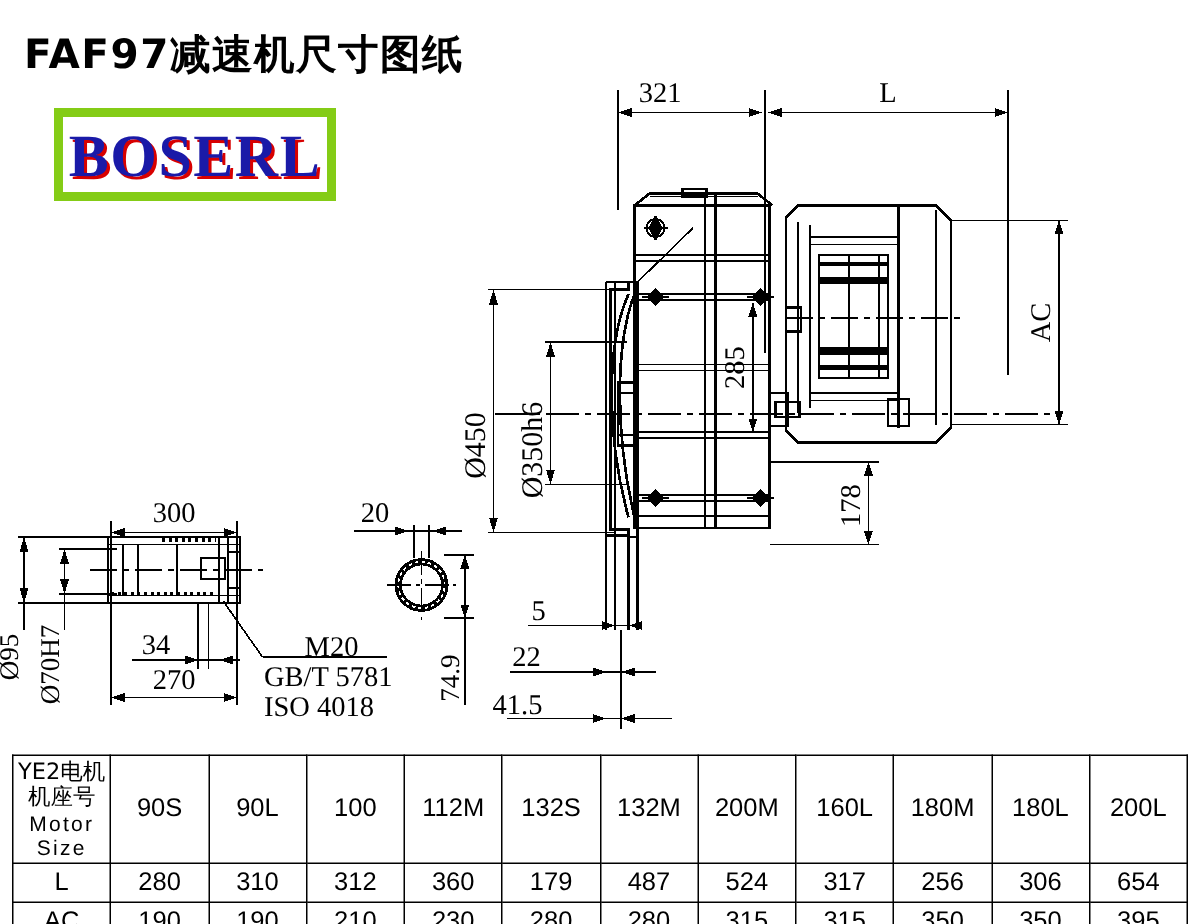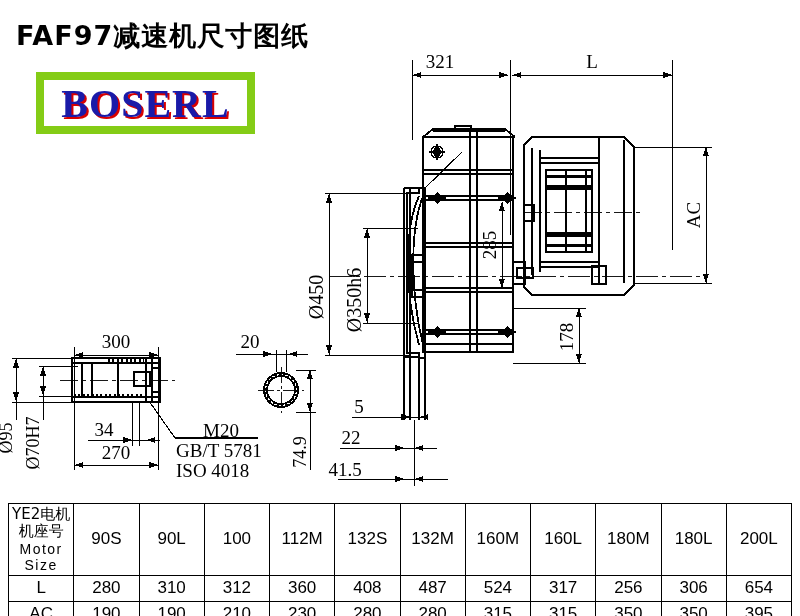--- a/index.html
+++ b/index.html
@@ -6,22 +6,22 @@
   body{width:800px;height:616px;position:relative;overflow:hidden;
        font-family:"Liberation Sans","DejaVu Sans",sans-serif;color:#000;}
 
   #page{position:absolute;left:0;top:0;width:800px;height:616px;}
 
   
   .title{position:absolute;left:16px;top:18px;font-size:27px;font-weight:bold;
          letter-spacing:1px;white-space:nowrap;font-family:"DejaVu Sans",sans-serif;}
 
   
-  .logo-box{position:absolute;left:36px;top:72px;width:219px;height:62px;
-            border:8px solid #84cc16;background:#ffffff;box-sizing:border-box;}
+  .logo-box{position:absolute;left:36px;top:72px;width:188px;height:62px;
+            border:6px solid #84cc16;background:#ffffff;box-sizing:border-box;}
   .logo-text{position:absolute;left:0;top:0;width:100%;height:100%;
              display:flex;align-items:center;justify-content:center;
              font-family:"Liberation Serif","DejaVu Serif",serif;
              font-size:40px;font-weight:bold;color:#1a1aa8;
              text-shadow:2px 2px 0 #d80000;letter-spacing:1px;}
 
   
   #draw{position:absolute;left:0;top:0;width:800px;height:616px;}
 
   
@@ -364,33 +364,33 @@
         <td class="hdr-label">
           <span class="hdr-cn">YE2电机机座号</span>
           <span class="hdr-en">Motor Size</span>
         </td>
         <td>90S</td>
         <td>90L</td>
         <td>100</td>
         <td>112M</td>
         <td>132S</td>
         <td>132M</td>
-        <td>160M</td>
+        <td>200M</td>
         <td>160L</td>
         <td>180M</td>
         <td>180L</td>
         <td>200L</td>
       </tr>
       <tr>
         <td class="rowlab">L</td>
         <td>280</td>
         <td>310</td>
         <td>312</td>
         <td>360</td>
-        <td>408</td>
+        <td>179</td>
         <td>487</td>
         <td>524</td>
         <td>317</td>
         <td>256</td>
         <td>306</td>
         <td>654</td>
       </tr>
       <tr>
         <td class="rowlab">AC</td>
         <td>190</td>

